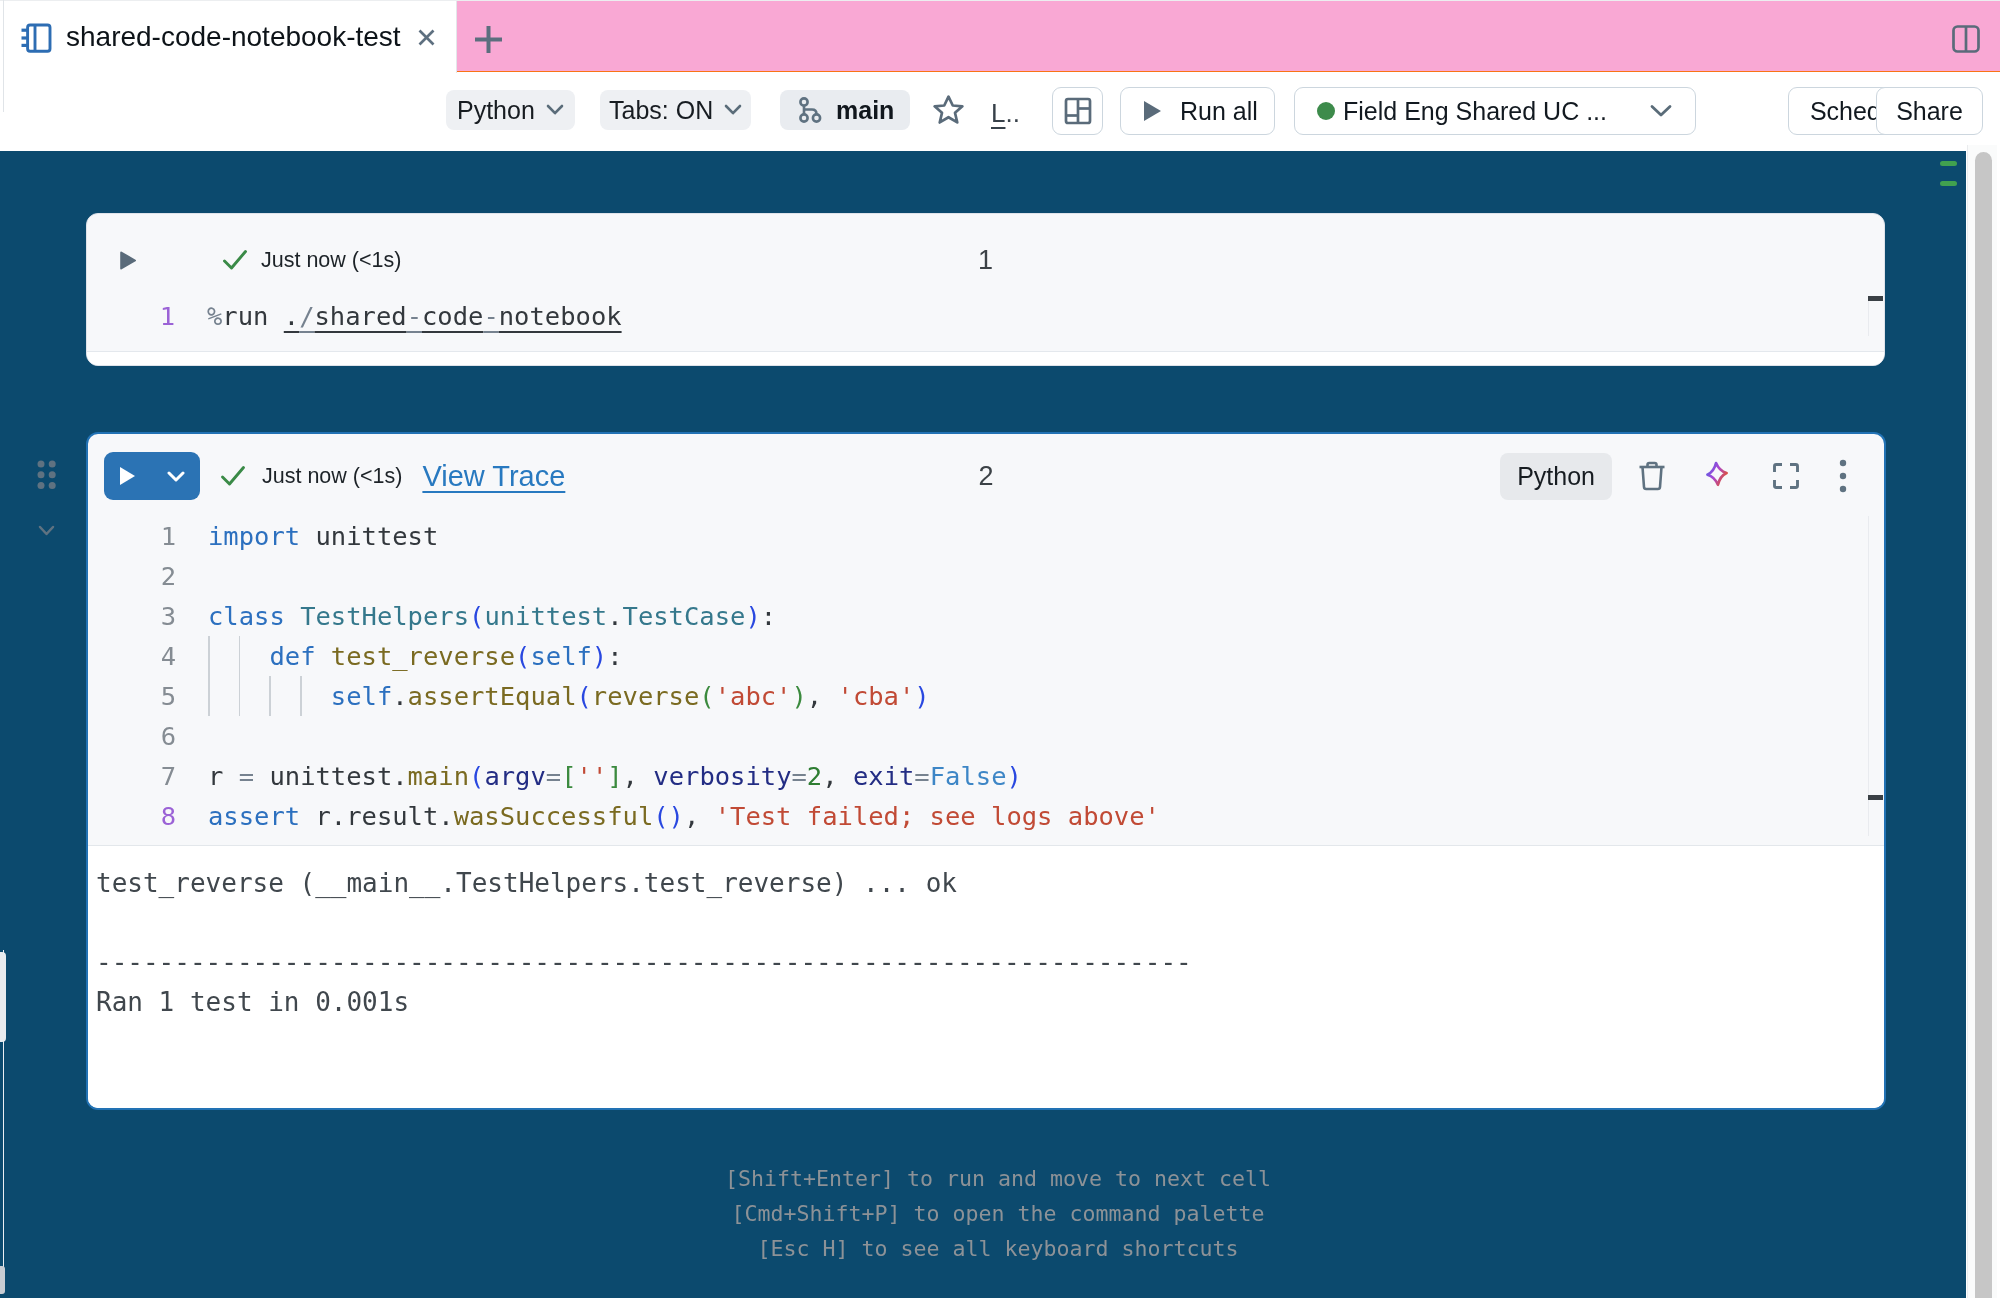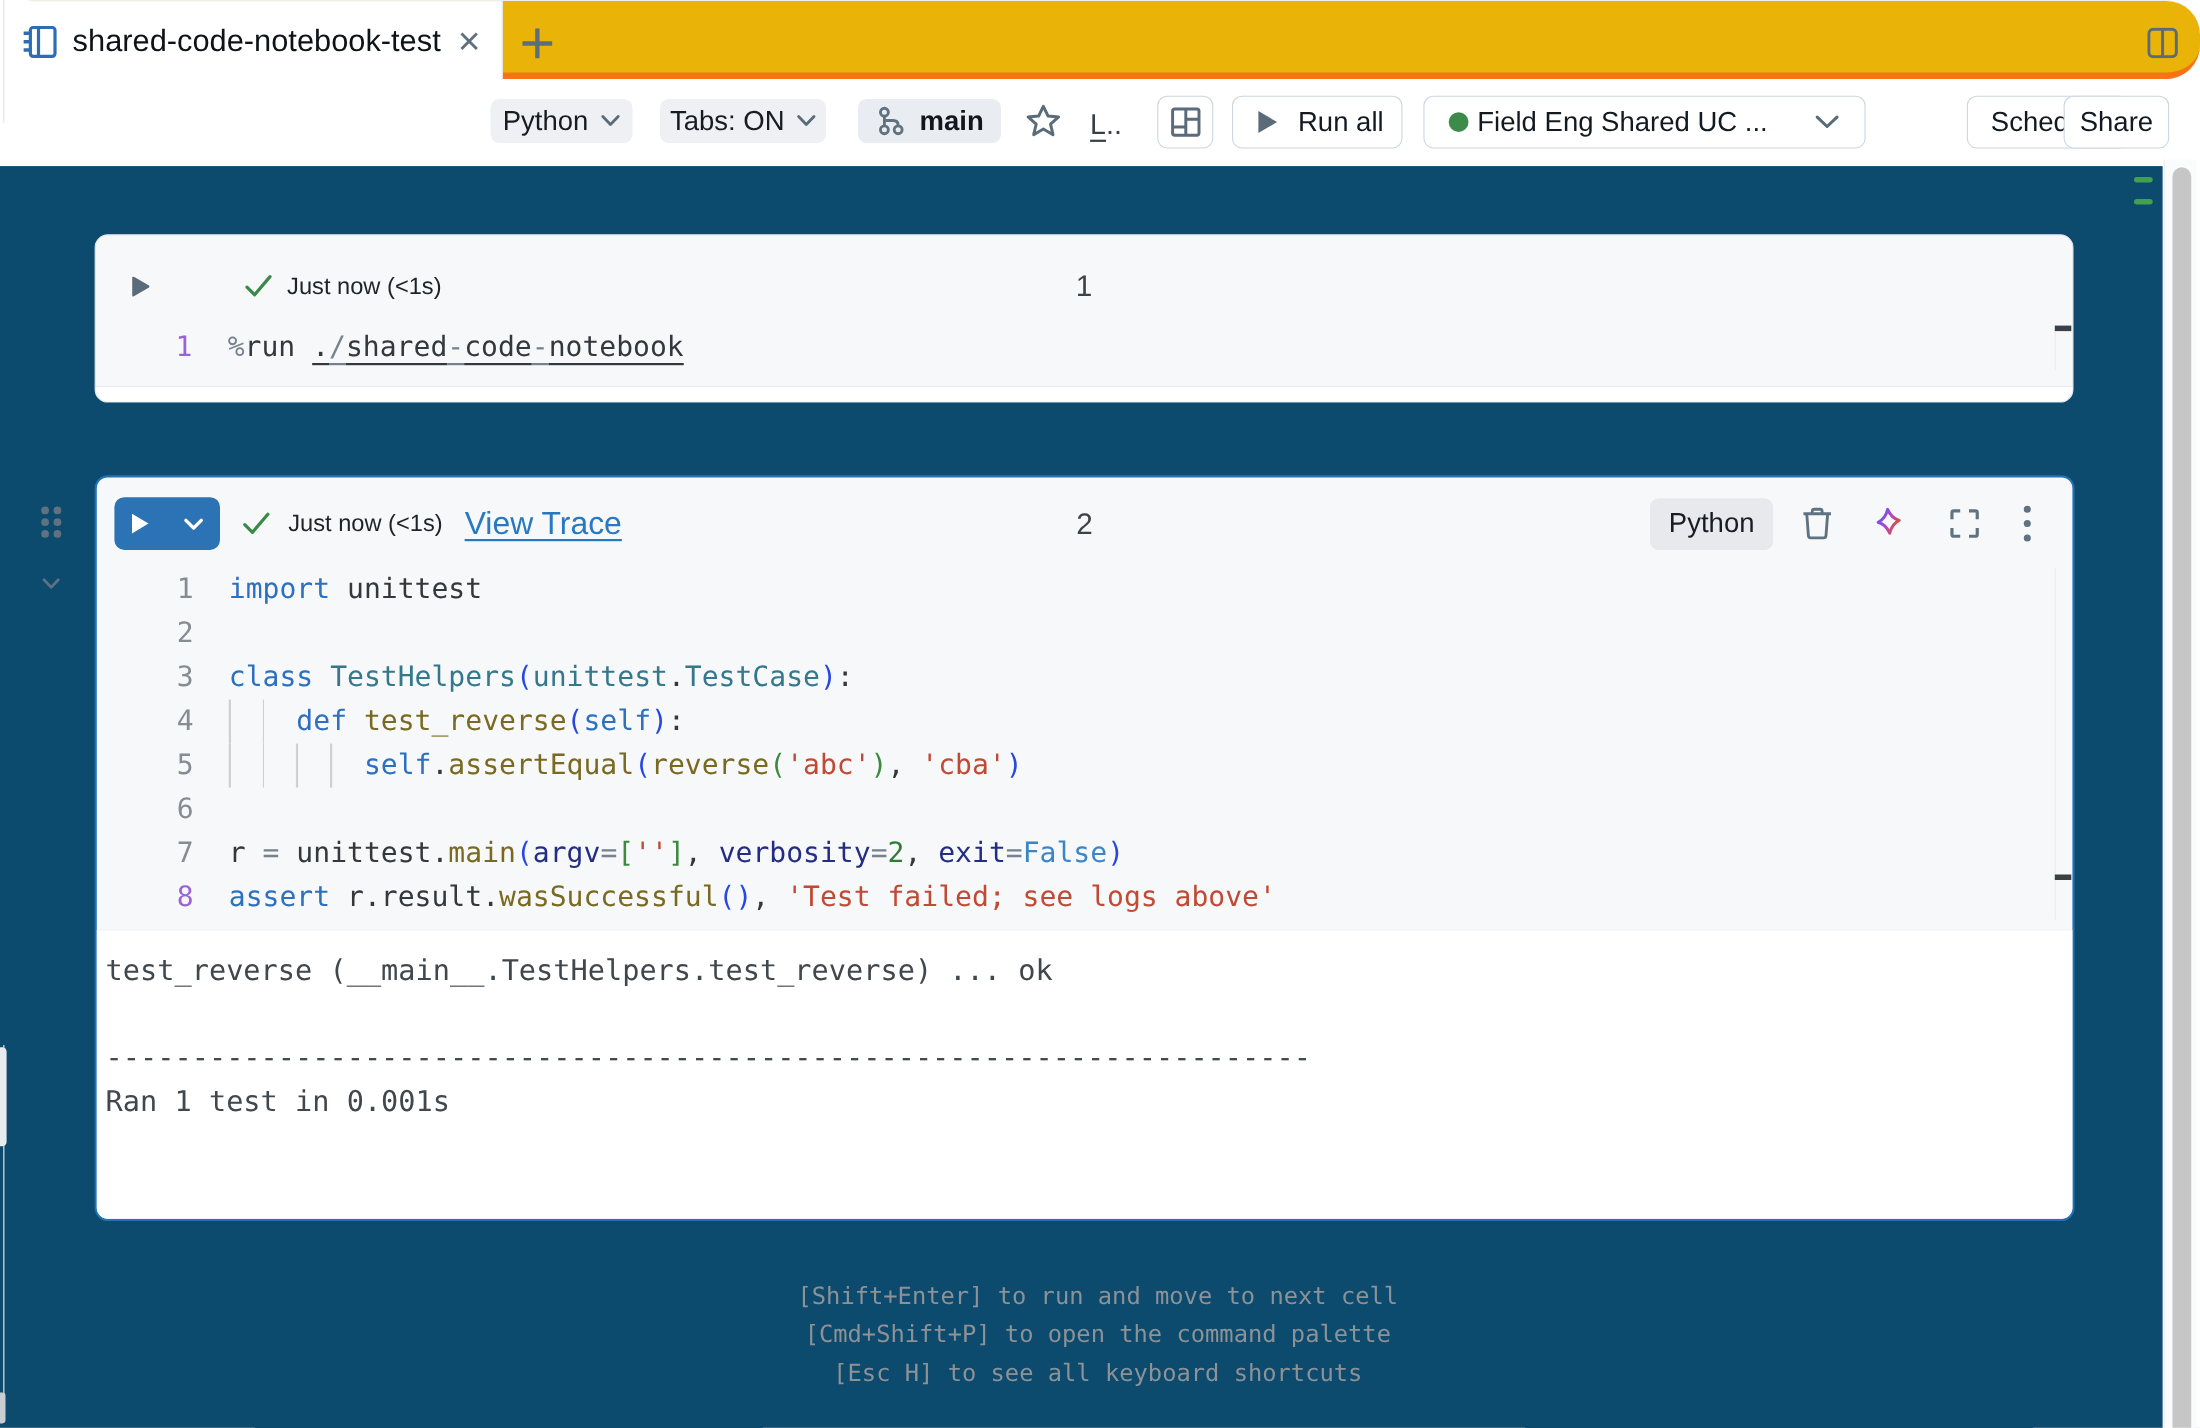--- a/index.html
+++ b/index.html
@@ -2,21 +2,21 @@
 <html><head>
 <meta charset="utf-8">
 <style>
   * { margin:0; padding:0; box-sizing:border-box; }
   html,body { width:2000px; height:1298px; overflow:hidden; background:#fff;
     font-family:"Liberation Sans", sans-serif; }
   .mono { font-family:"DejaVu Sans Mono", monospace; }
 
   
   .tabbar { position:absolute; left:0; top:0; width:2000px; height:72px;
-    background:#eab308; border-top:1px solid #eceef0; border-bottom:6px solid #f97316;border-radius:31px; }
+    background:#f9a8d4; border-top:1px solid #eceef0; border-bottom:1px solid #f97316; }
   .tab-active { position:absolute; left:0; top:0; width:457px; height:72px;
     background:#fff; border-right:1px solid #e3e7ea; display:flex; align-items:center; }
   .tab-title { font-size:28px; color:#0d1318; font-weight:500; margin-left:14px; letter-spacing:0;
     white-space:nowrap; }
   .tab-close { margin-left:17px; display:flex; align-items:center; cursor:pointer; }
   .newtab { position:absolute; left:474px; top:24px; width:29px; height:29px; cursor:pointer; }
   .split-btn { position:absolute; right:20px; top:24px; cursor:pointer; }
   .left-hairline { position:absolute; left:3px; top:0; width:1px; height:112px; background:#e0e4e8; z-index:5;}
 
   
@@ -36,21 +36,21 @@
   .tbtn { position:absolute; top:14px; height:48px; border:1.5px solid #ccd6de; border-radius:9px;
     background:#fff; display:flex; align-items:center; font-size:25px; color:#121920; cursor:pointer; }
   .btn-layout { left:1052px; width:51px; justify-content:center; }
   .btn-runall { left:1120px; padding:0 16px 0 22px; }
   .btn-runall .lbl { margin-left:18px; font-weight:400; }
   .btn-cluster { left:1294px; width:402px; padding:0 22px; }
   .dot-green { width:18px; height:18px; border-radius:50%; background:#3d8b4b; }
   .btn-cluster .lbl { margin-left:8px; white-space:nowrap; overflow:hidden; }
   .btn-cluster .chev { margin-left:auto; }
   .btn-schedule { left:1788px; padding:0 21px; justify-content:center; width:148px; }
-  .btn-share { left:1876px; padding:0 20px; justify-content:center; width:96px; }
+  .btn-share { left:1876px; padding:0 20px; justify-content:center; width:107px; }
 
   
   .canvas { position:absolute; left:0; top:151px; width:1966px; height:1147px; background:#0c4a6e; }
 
   
   .cell1 { position:absolute; left:86px; top:62px; width:1799px; height:153px;
     border:1.5px solid #dfe3ea; border-radius:12px; background:#f7f8fa; }
   .cell1 .result-strip { position:absolute; left:0; right:0; bottom:0; height:14px;
     background:#fff; border-top:1px solid #e4e8ed; border-radius:0 0 11px 11px; }
 

